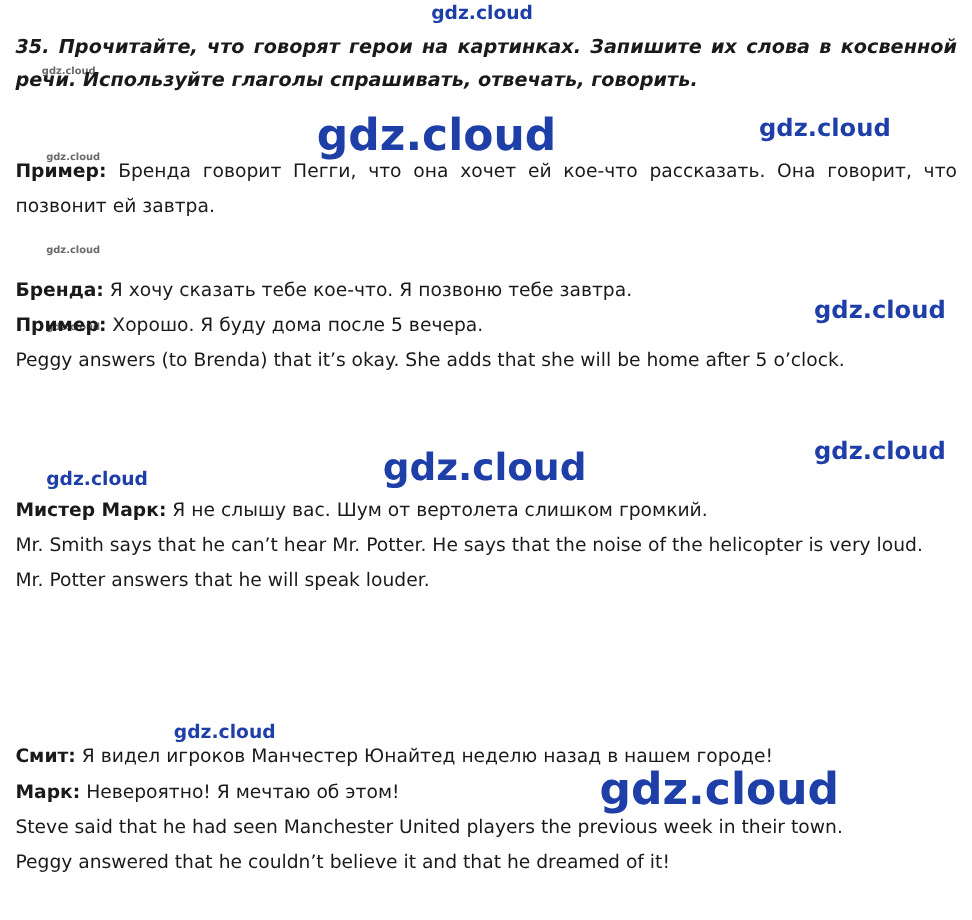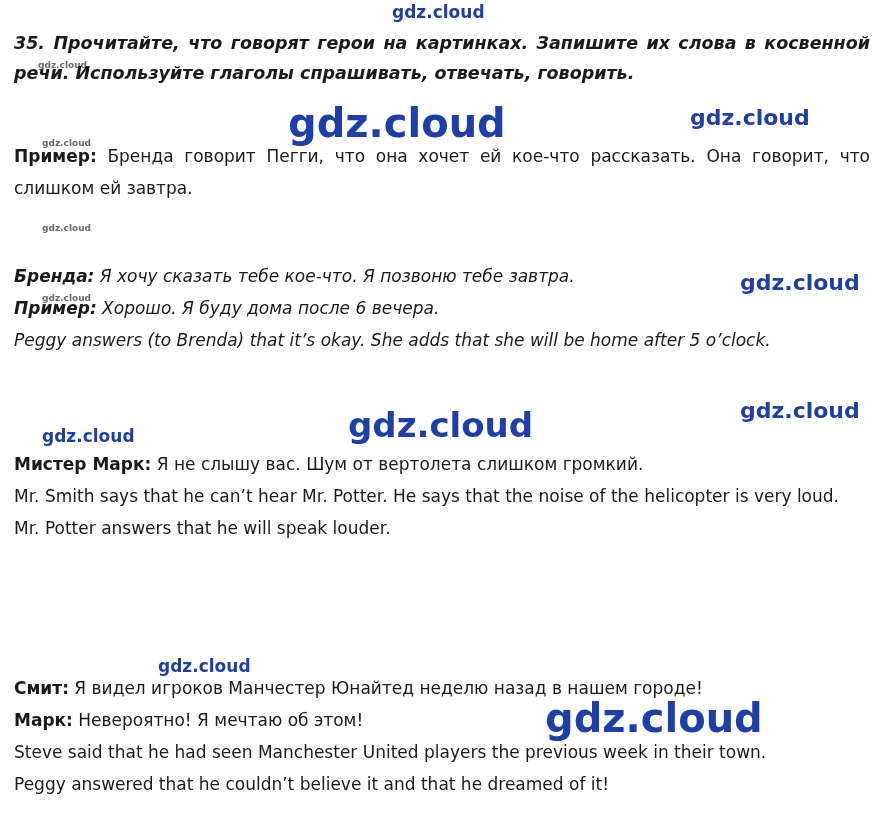--- a/index.html
+++ b/index.html
@@ -61,21 +61,21 @@
   .line {
     margin: 0;
     padding: 0;
   }
   .line b { font-weight: bold; }
   .para-justify {
     text-align: justify;
     text-justify: inter-word;
   }
   .example { top: 140px; }
-  .dlg1 { top: 260px; font-style: italic; }
+  .dlg1 { top: 248px; }
   .dlg2 { top: 448px; }
   .dlg3 { top: 672px; }
 </style>
 </head>
 <body>
 
 <div class="page">
 
   <div class="wm wm-small" style="top:2px; left:392px;">gdz.cloud</div>
   <div class="wm wm-tiny" style="top:60px; left:38px;">gdz.cloud</div>
@@ -92,32 +92,32 @@
   <div class="wm wm-huge" style="top:695px; left:545px;">gdz.cloud</div>
 
   <div class="task">
     <span class="num">35.</span>
     <span>Прочитайте, что говорят герои на картинках. Запишите их слова в косвенной речи. Используйте глаголы спрашивать, отвечать, говорить.</span>
   </div>
 
   <div class="block example">
     <div class="line para-justify">
       <b>Пример:</b>
-      <span>Бренда говорит Пегги, что она хочет ей кое-что рассказать. Она говорит, что слишком ей завтра.</span>
+      <span>Бренда говорит Пегги, что она хочет ей кое-что рассказать. Она говорит, что позвонит ей завтра.</span>
     </div>
   </div>
 
   <div class="block dlg1">
     <div class="line">
       <b>Бренда:</b>
       <span>Я хочу сказать тебе кое-что. Я позвоню тебе завтра.</span>
     </div>
     <div class="line">
       <b>Пример:</b>
-      <span>Хорошо. Я буду дома после 6 вечера.</span>
+      <span>Хорошо. Я буду дома после 5 вечера.</span>
     </div>
     <div class="line para-justify">Peggy answers (to Brenda) that it’s okay. She adds that she will be home after 5 o’clock.</div>
   </div>
 
   <div class="block dlg2">
     <div class="line">
       <b>Мистер Марк:</b>
       <span>Я не слышу вас. Шум от вертолета слишком громкий.</span>
     </div>
     <div class="line para-justify">Mr. Smith says that he can’t hear Mr. Potter. He says that the noise of the helicopter is very loud.</div>

